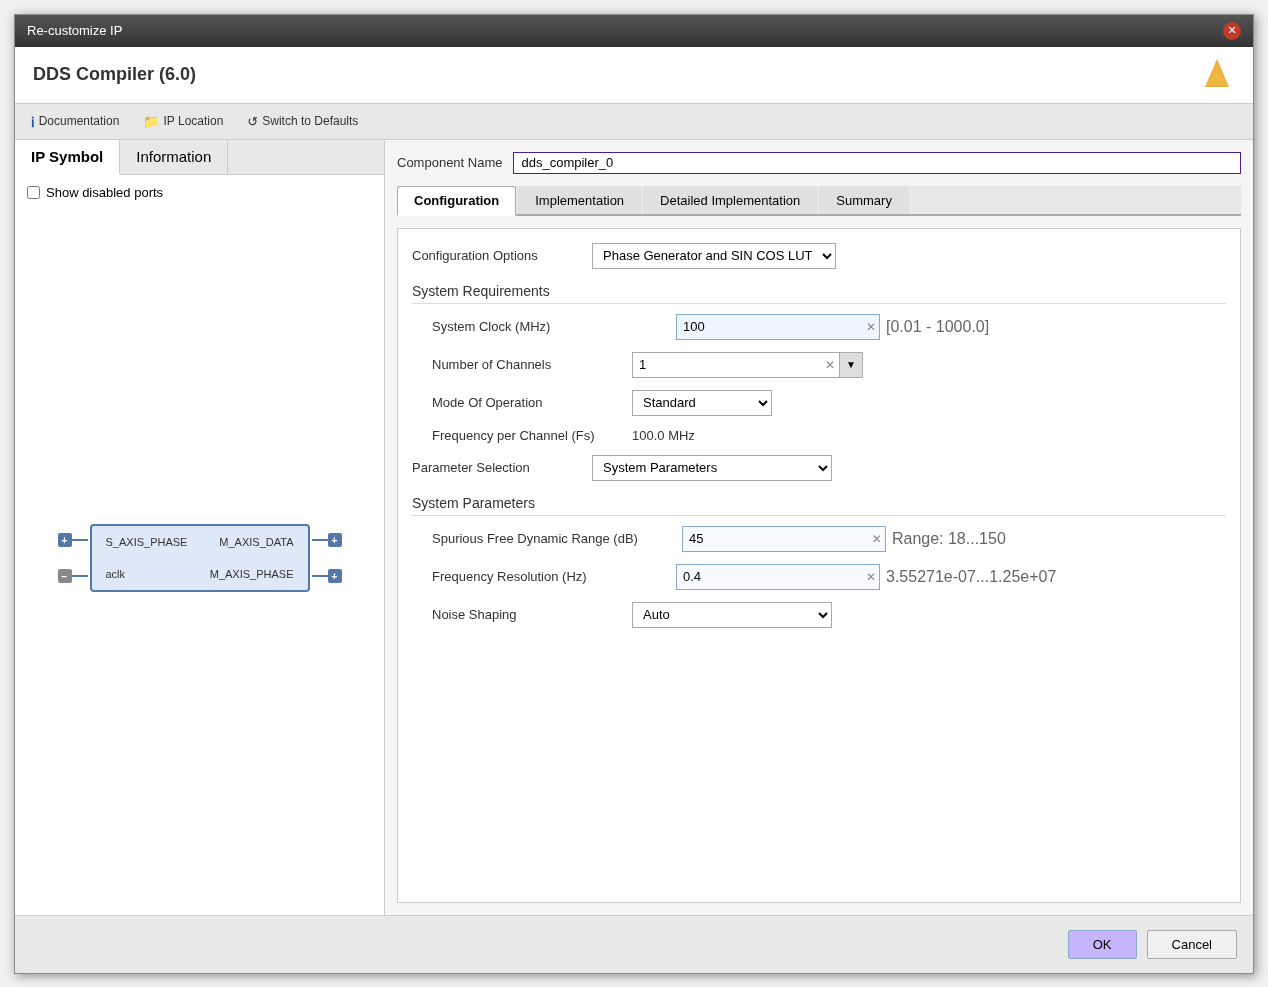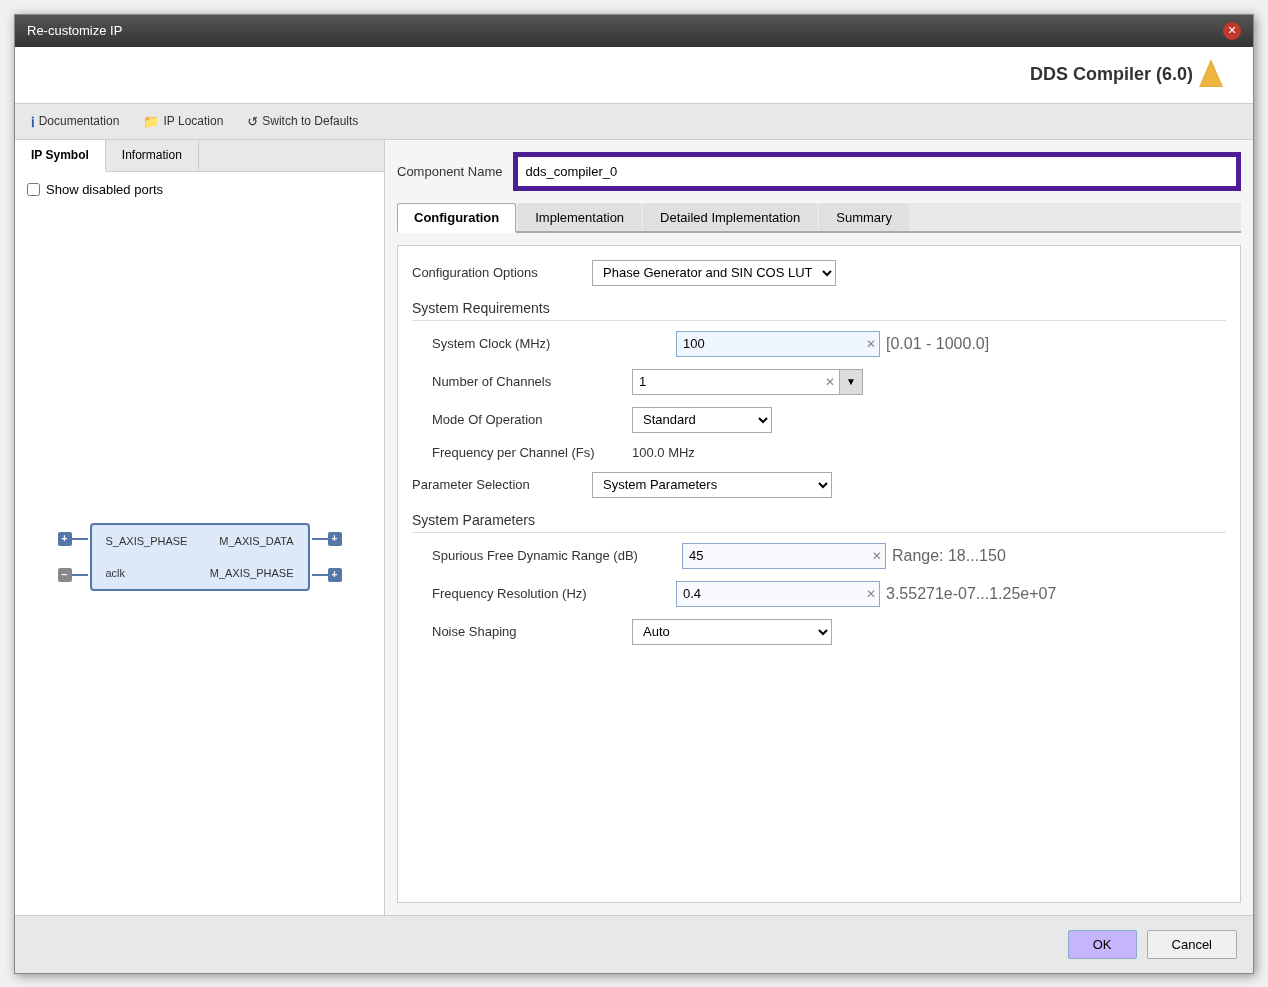--- a/index.html
+++ b/index.html
@@ -44,25 +44,25 @@
       display: flex;
       align-items: center;
       justify-content: center;
       color: white;
       font-size: 11px;
       cursor: pointer;
       border: none;
     }
     .app-header {
       background: white;
-      padding: 10px 24px;
+      padding: 10px 18px;
       border-bottom: 1px solid #ccc;
       display: flex;
       align-items: center;
-      justify-content: flex-end;
+      justify-content: space-between;
     }
     .app-title {
       font-size: 18px;
       font-weight: bold;
       color: #333;
     }
     .toolbar {
       background: #e8e8e8;
       padding: 6px 12px;
       border-bottom: 1px solid #ccc;
@@ -94,21 +94,21 @@
       flex-direction: column;
     }
     .left-tabs {
       display: flex;
       border-bottom: 1px solid #ccc;
       background: #e8e8e8;
     }
     .left-tab {
       padding: 8px 16px;
       cursor: pointer;
-      font-size: 12px;
+      font-size: 15px;
       border: none;
       background: none;
       border-right: 1px solid #ccc;
     }
     .left-tab.active {
       background: white;
       border-bottom: 2px solid white;
       font-weight: bold;
       margin-bottom: -1px;
     }
@@ -183,25 +183,25 @@
       gap: 10px;
       margin-bottom: 12px;
     }
     .component-name-label {
       font-size: 13px;
       color: #333;
       white-space: nowrap;
     }
     .component-name-input {
       flex: 1;
-      border: 5px solid #4c1d95;
+      border: 1px solid #4c1d95;
       background: white;
       padding: 4px 8px;
       font-size: 13px;
-      height: 39px;
+      height: 22px;
     }
     .tabs-bar {
       display: flex;
       border-bottom: 2px solid #aaa;
       margin-bottom: 12px;
       background: #e8e8e8;
     }
     .tab {
       padding: 6px 16px;
       cursor: pointer;

